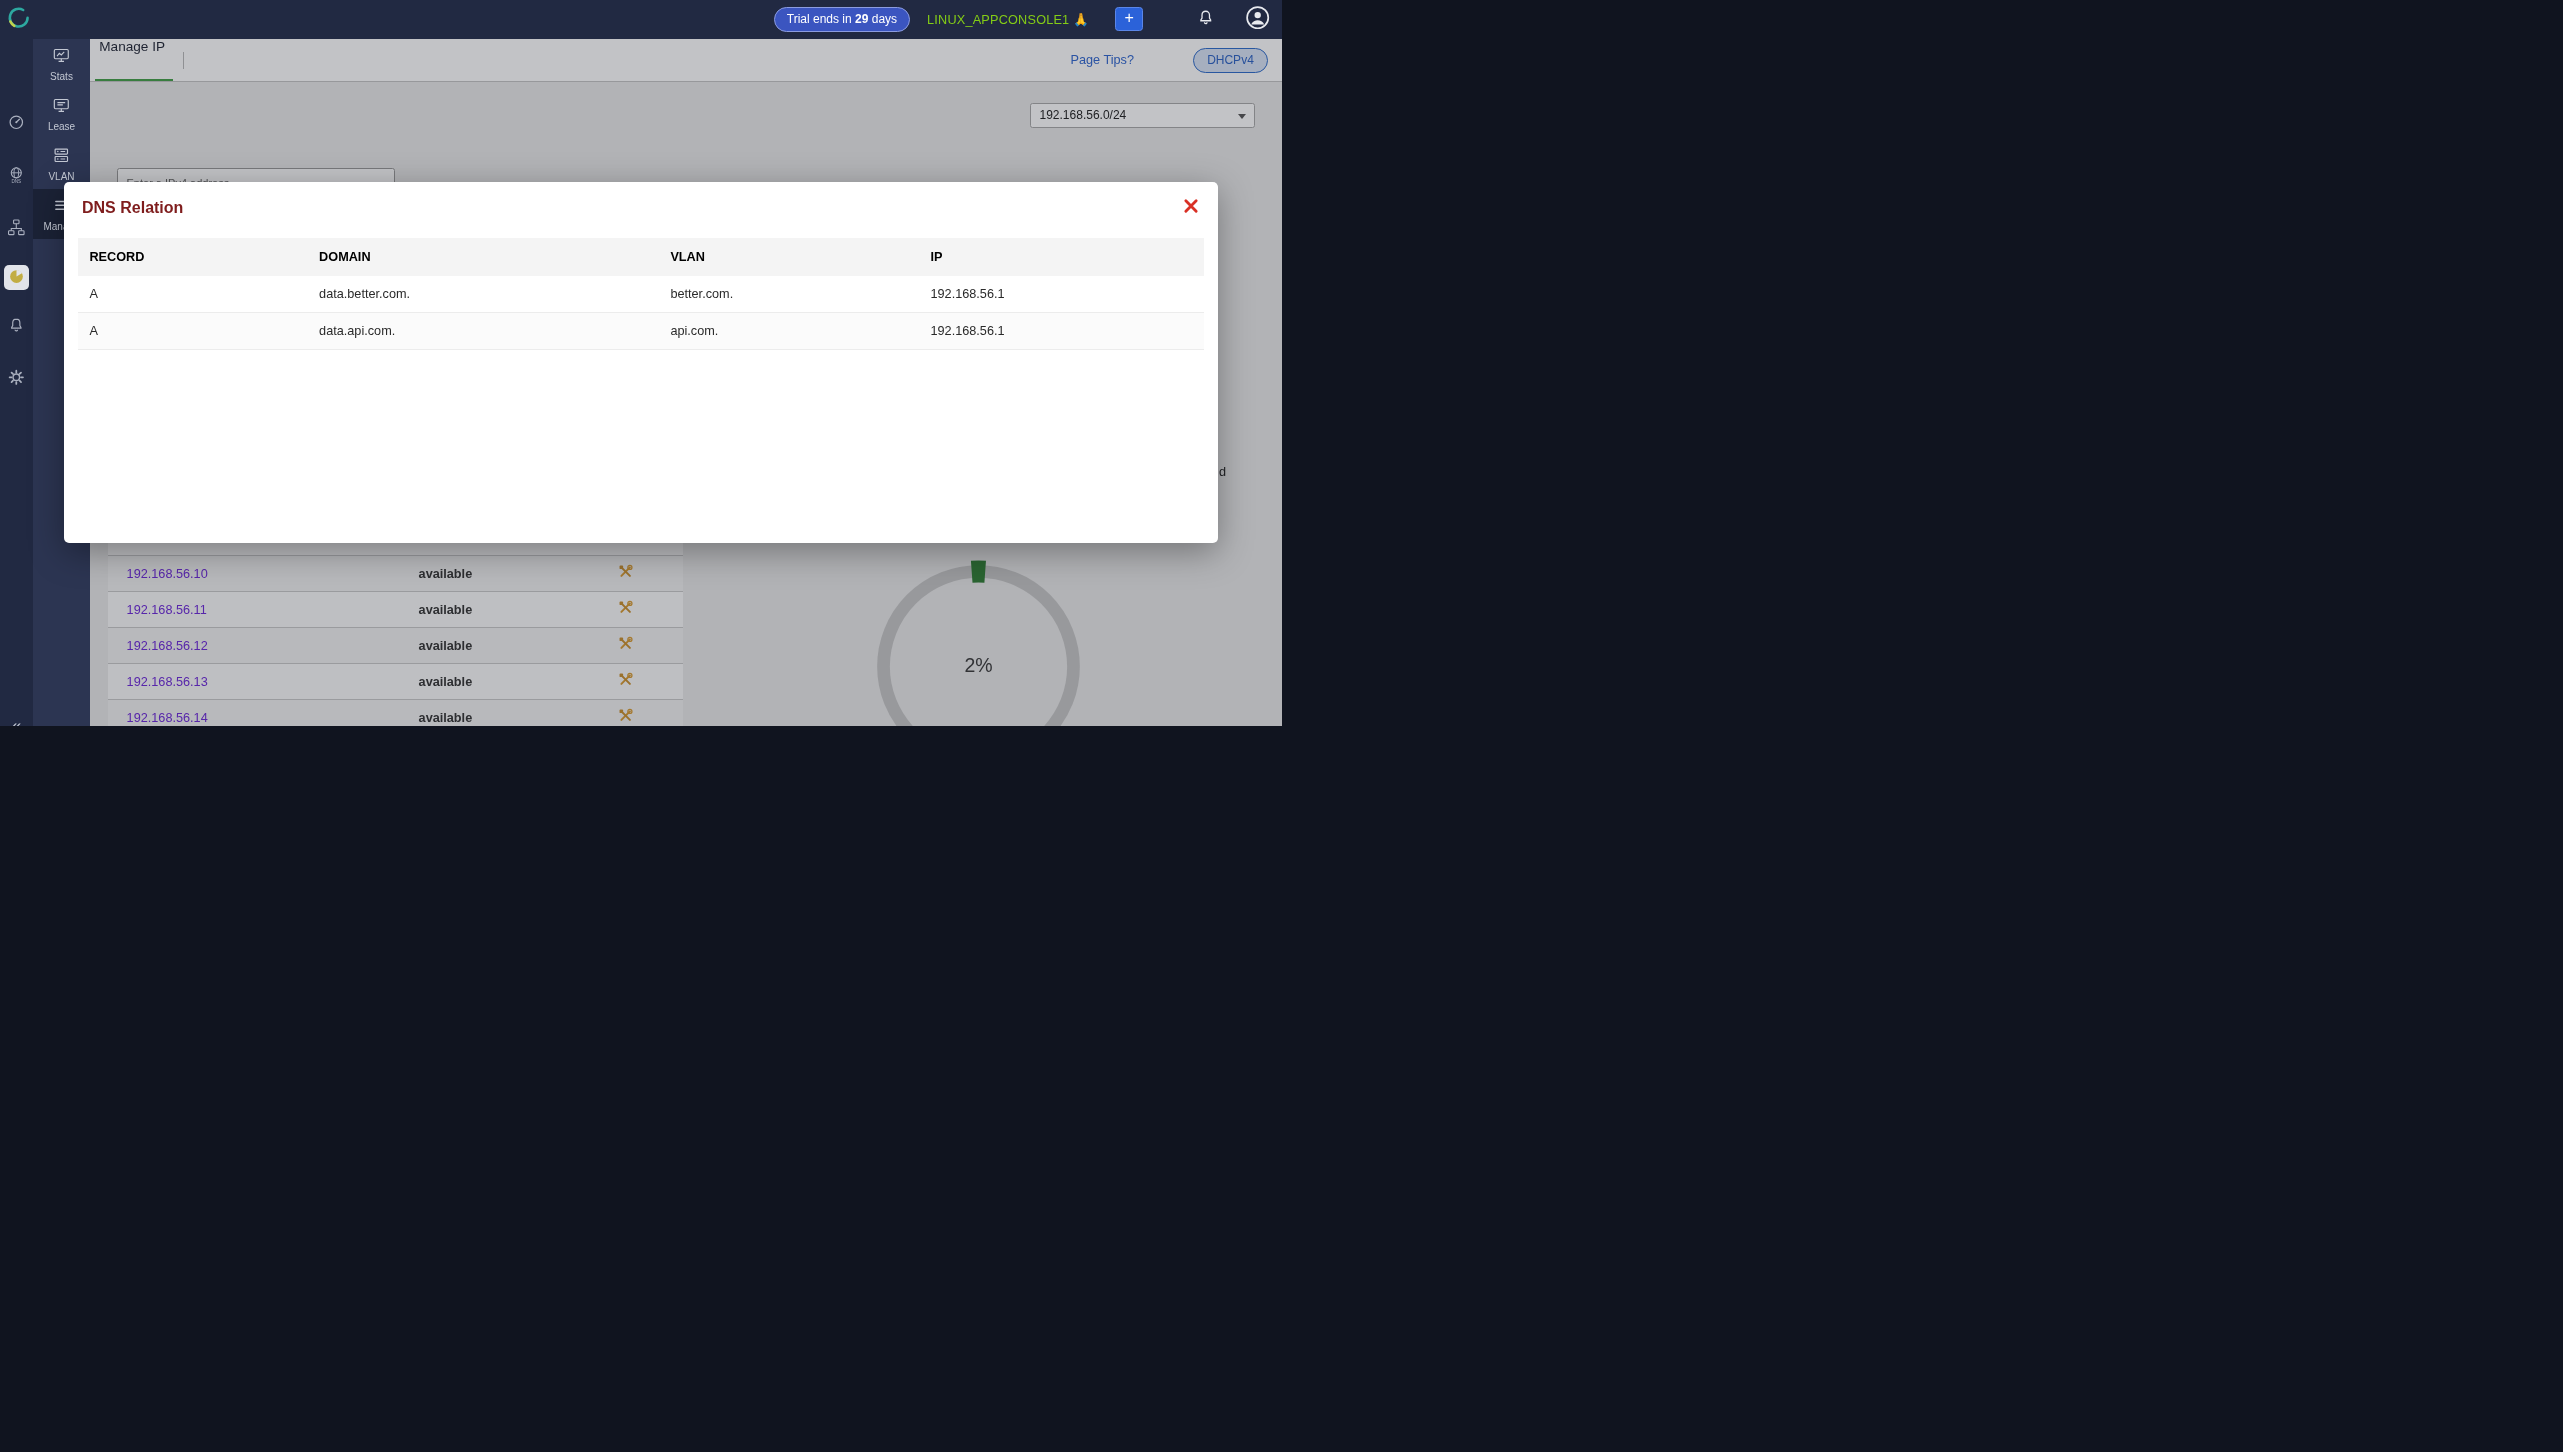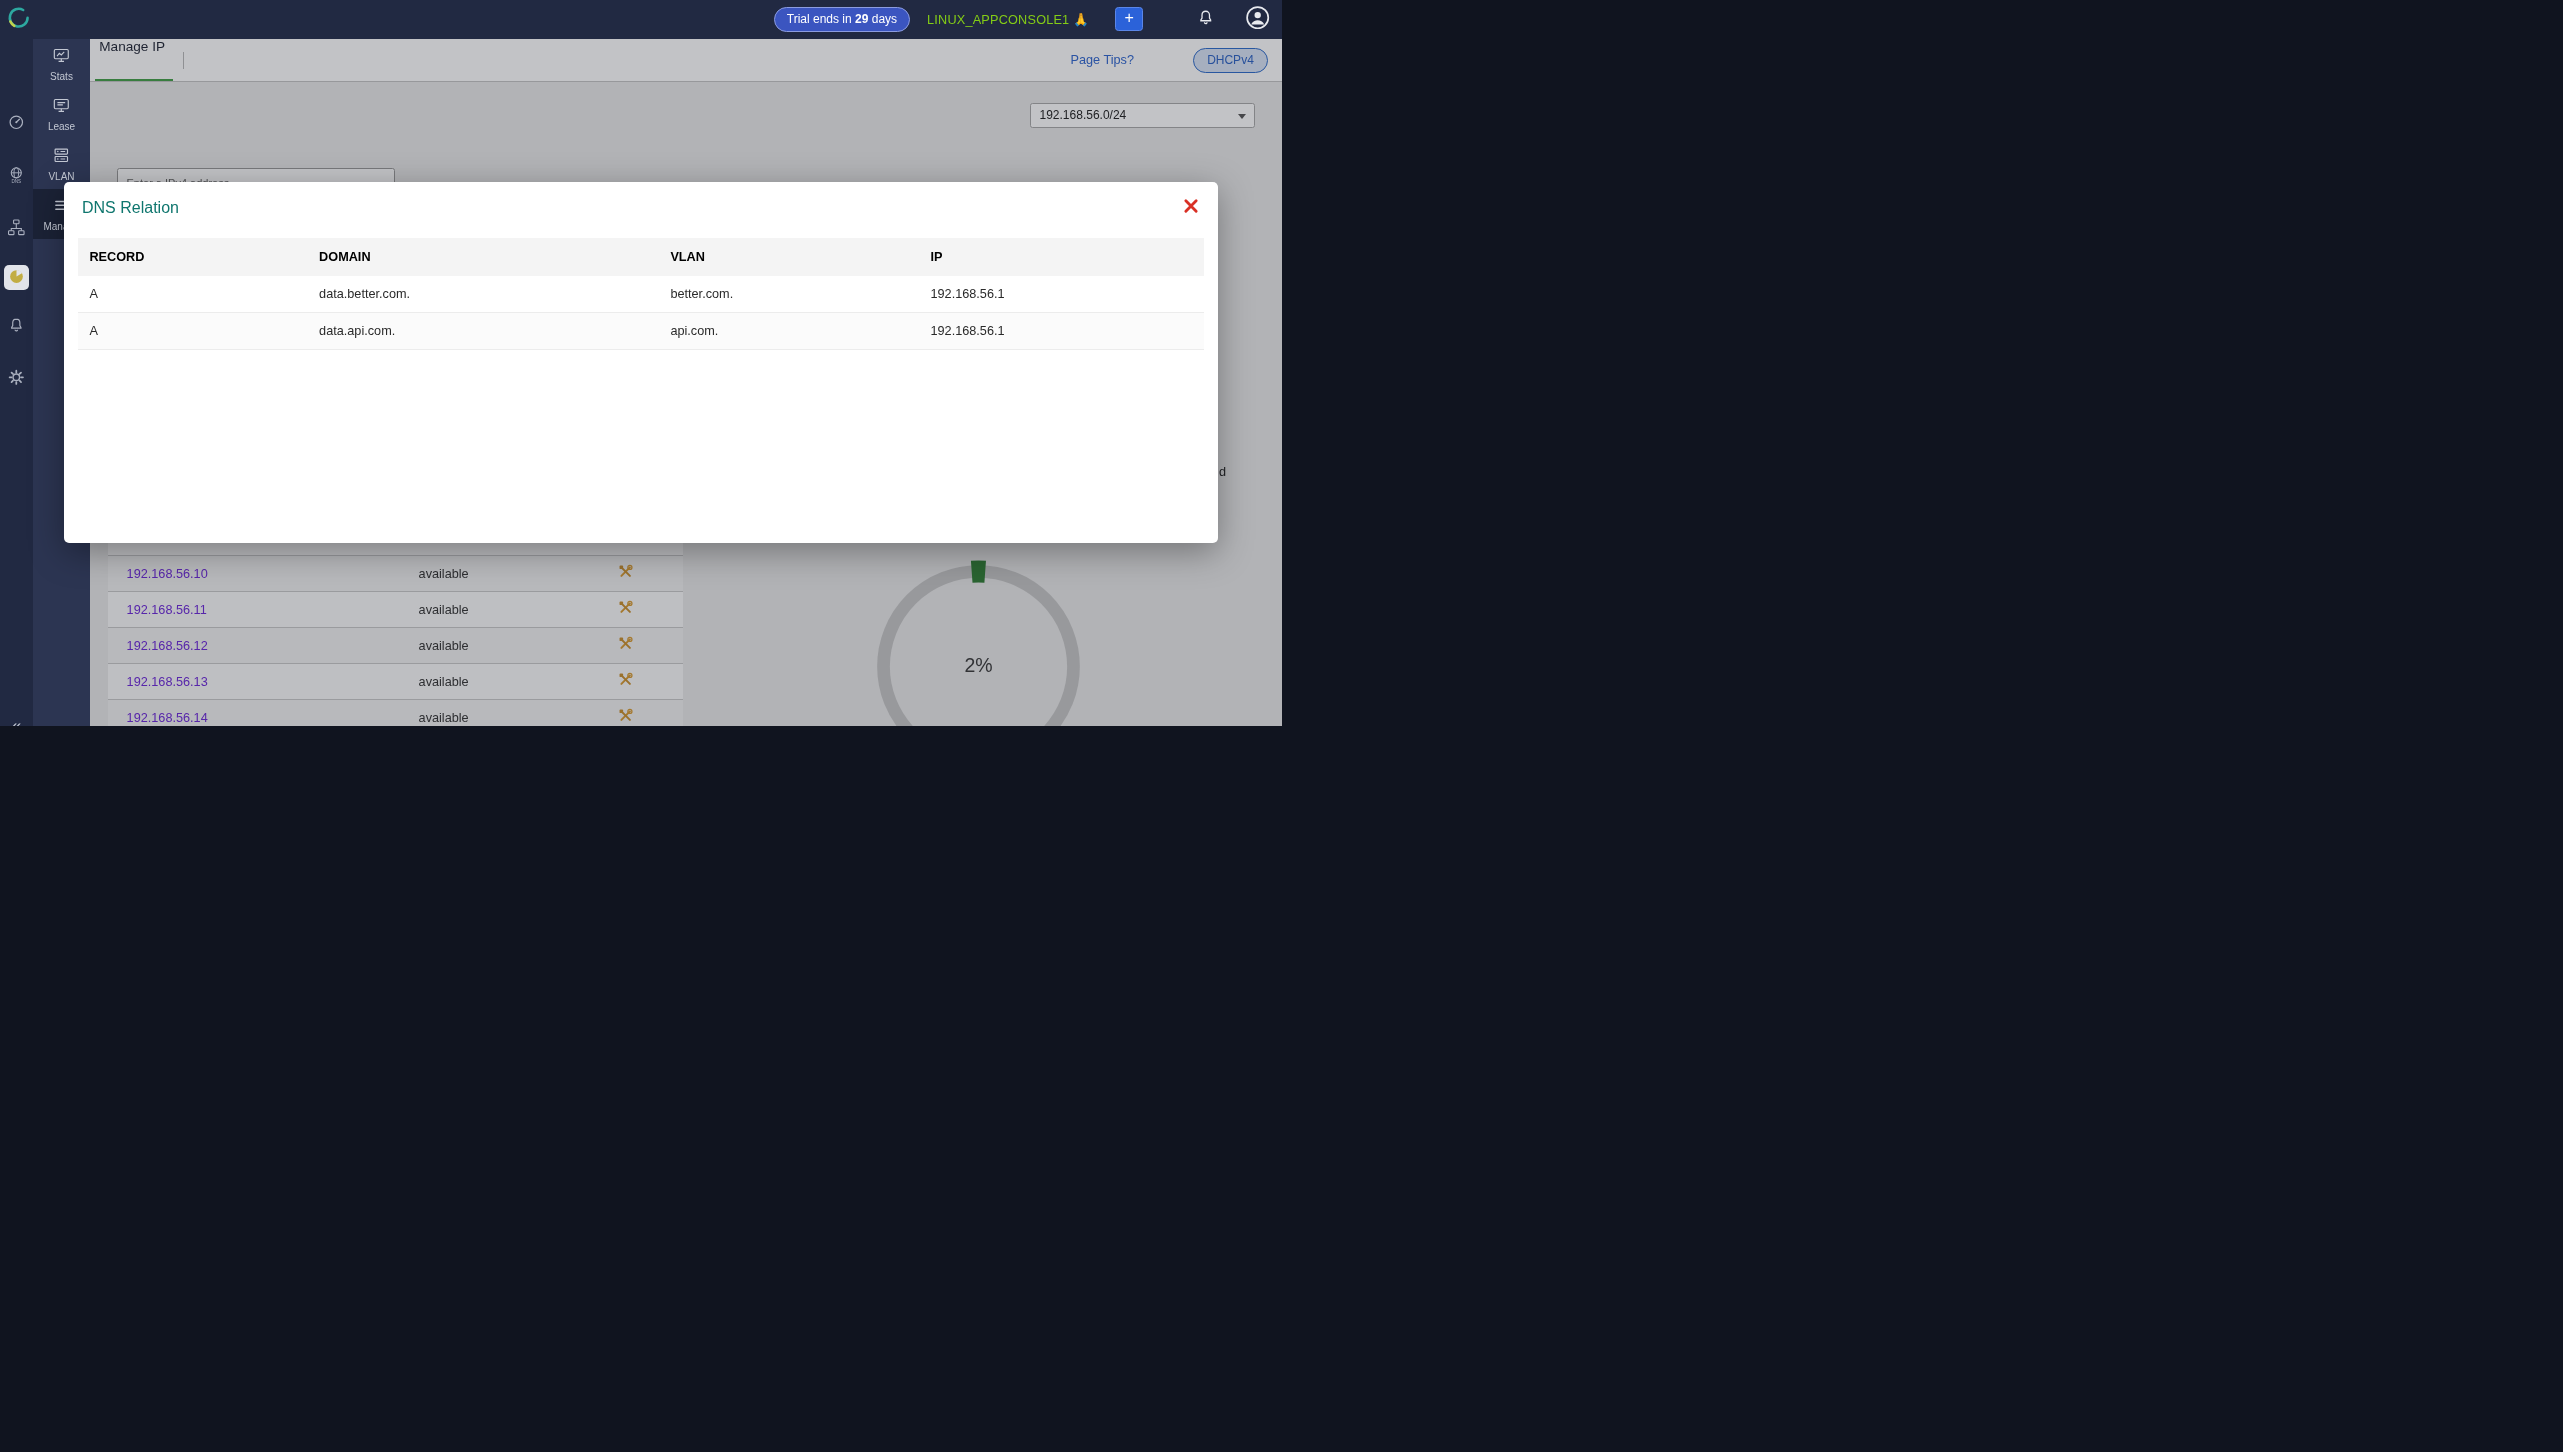--- a/index.html
+++ b/index.html
@@ -56,32 +56,32 @@
             font-family:"Liberation Sans",sans-serif;z-index:1;}
   .ip-input::placeholder{color:#666;}
 
   .ip-table{left:108px;top:543px;width:575px;z-index:1;}
   .row-sliver{height:12px;background:#fafafa;border-bottom:0.8px solid #c9c9c9;}
   .ip-row{height:36px;display:flex;align-items:center;padding-left:18.6px;box-sizing:border-box;
           border-bottom:0.8px solid #c9c9c9;font-size:12.7px;}
   .ip-row:nth-child(even){background:#f1f1f1;}
   .ip-row:nth-child(odd){background:#fafafa;}
   .ip-link{width:292px;color:#6d28d9;cursor:pointer;}
-  .ip-status{width:199px;color:#333;}
+  .ip-status{width:199px;color:#333;font-weight:bold;}
   .tools-btn{background:none;border:none;padding:0;cursor:pointer;display:flex;align-items:center;}
 
   .gauge-wrap{left:864px;top:552px;width:229px;height:229px;z-index:1;}
   .gauge-label{position:absolute;left:72px;top:102px;width:85px;text-align:center;font-size:19.5px;color:#3a3a3a;}
   .truncated-text{left:1219px;top:465px;font-size:12.7px;color:#222;z-index:1;}
 
   
   .scrim{left:90px;top:39px;width:1192px;height:687px;background:rgba(28,32,44,0.27);z-index:10;}
   .modal{left:64px;top:182px;width:1154px;height:361px;background:#fff;border-radius:5.1px;
          box-shadow:0 8.5px 34px rgba(0,0,0,.35);z-index:40;}
-  .modal-title{position:absolute;left:18px;top:17px;font-size:16px;color:#0f766e;font-weight:400;}
+  .modal-title{position:absolute;left:18px;top:17px;font-size:16px;color:#7f1d1d;font-weight:700;}
   .modal-close{position:absolute;right:17px;top:14.4px;background:none;border:none;padding:1.7px;cursor:pointer;}
   .modal-table{position:absolute;left:14.4px;right:14.4px;top:56px;border-collapse:collapse;width:1126px;table-layout:fixed;}
   .modal-table th{background:#f4f4f4;text-align:left;font-size:12.7px;font-weight:700;color:#000000;
                   height:38px;padding:0 0 0 11px;}
   .modal-table td{font-size:12.7px;color:#2a2a2a;height:36px;padding:0 0 0 11px;border-bottom:0.8px solid #ececec;}
   .modal-table tr.r1 td{background:#ffffff;}
   .modal-table tr.r2 td{background:#fbfbfb;}
 </style>
 </head>
 <body>

